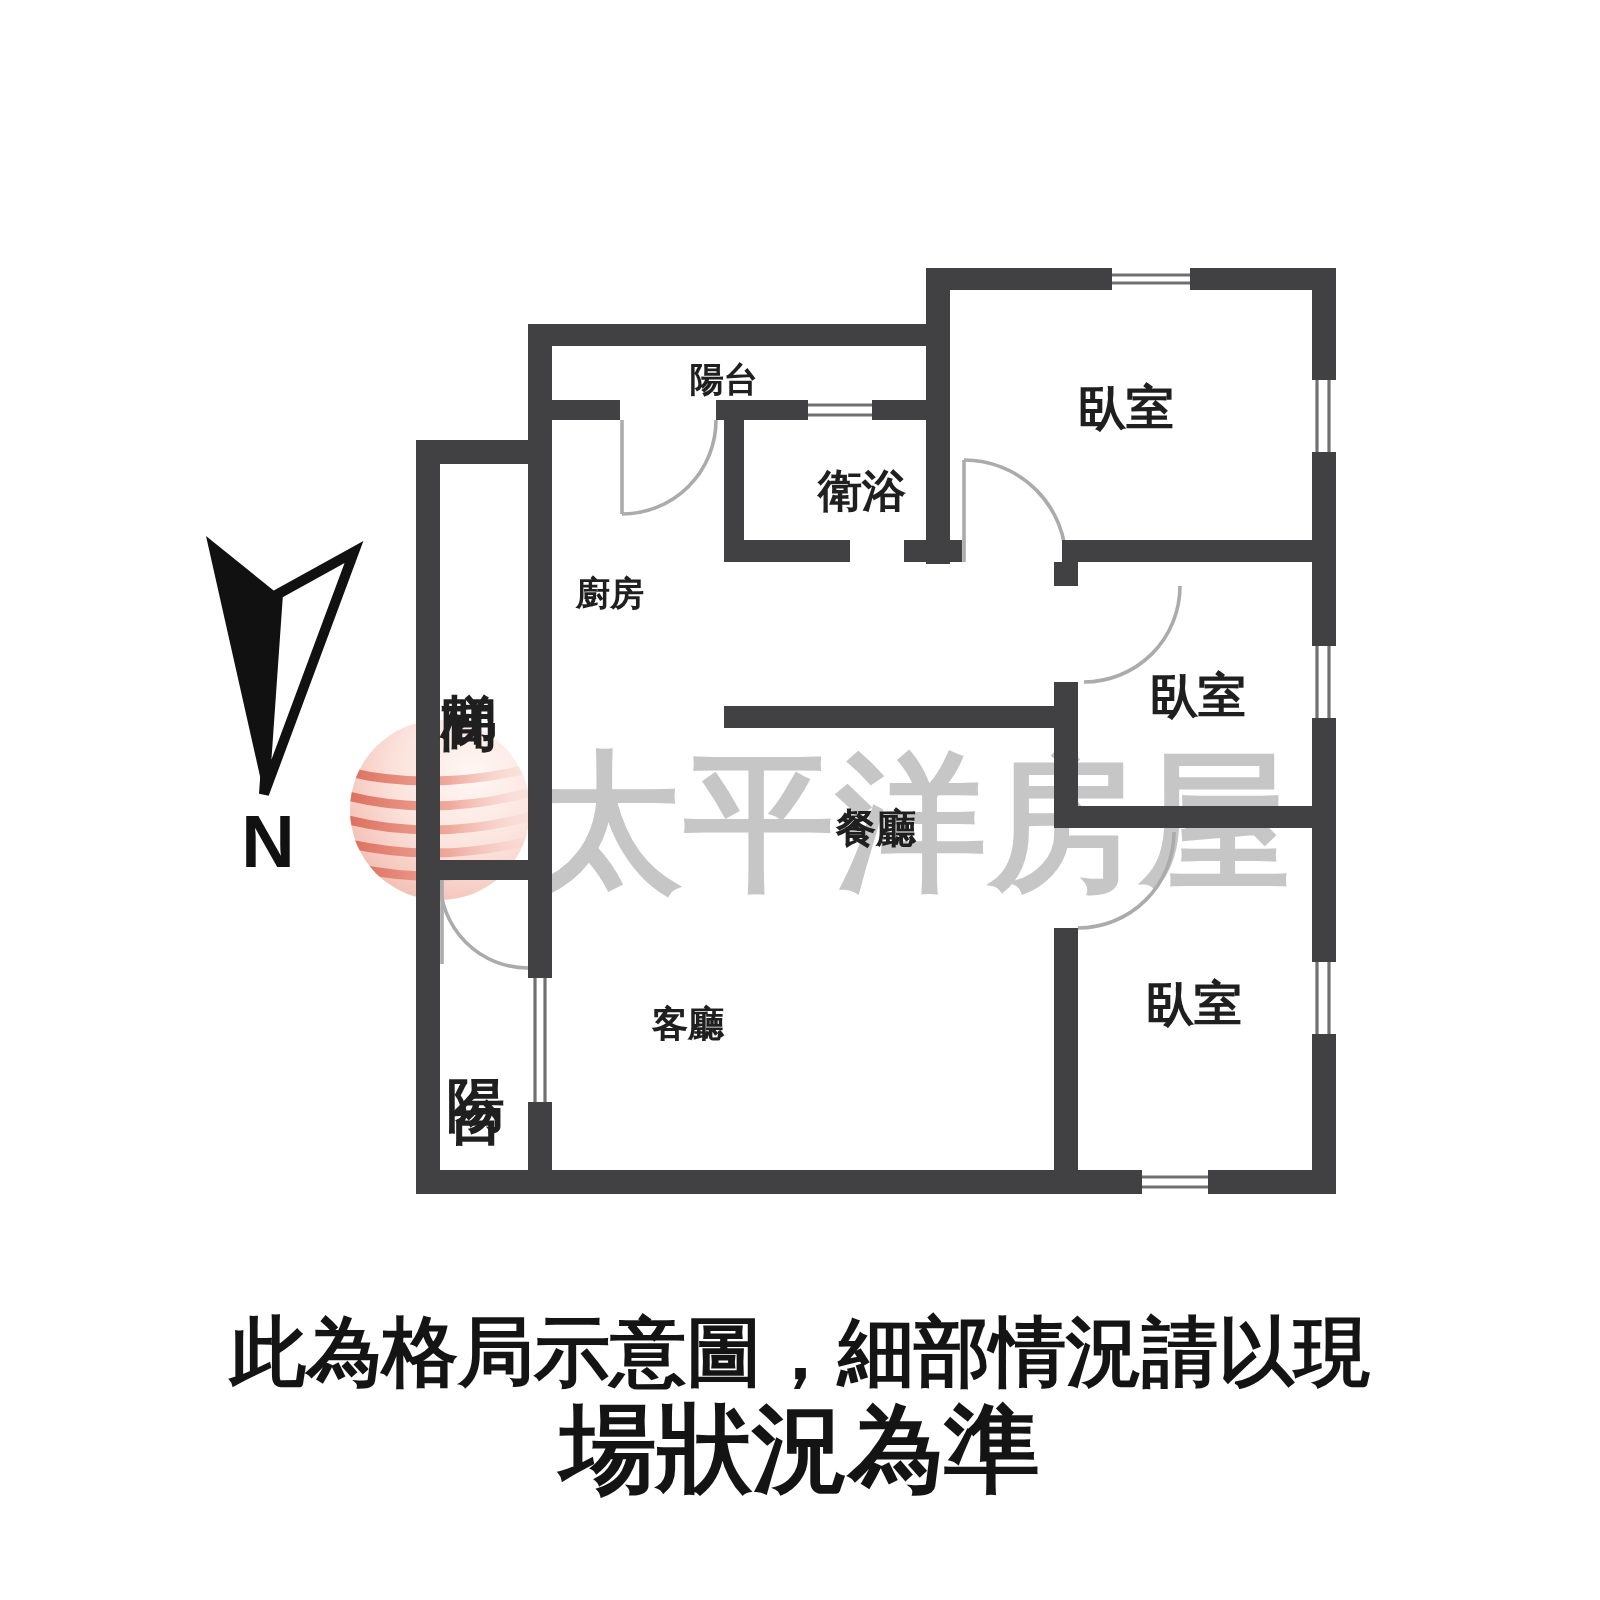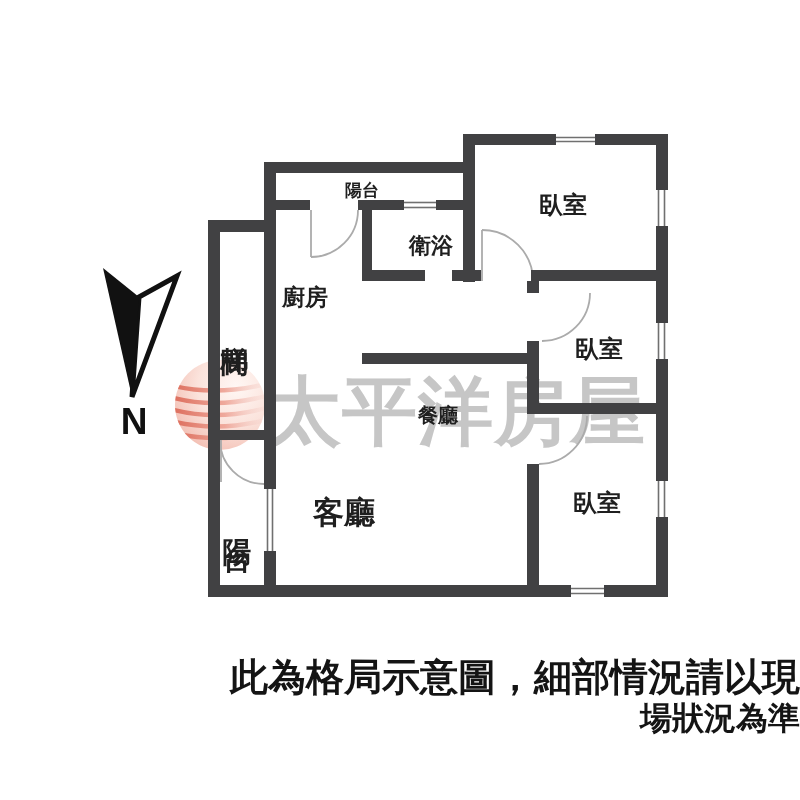--- a/index.html
+++ b/index.html
@@ -10,25 +10,25 @@
   .stage svg{position:absolute;left:0;top:0;}
   .lbl{
     position:absolute;transform:translate(-50%,-50%);
     font-weight:bold;color:#1f1f1f;white-space:nowrap;line-height:1;
   }
   .vlabel{
     writing-mode:vertical-rl;text-orientation:upright;
     letter-spacing:3px;
   }
   .caption{
-    position:absolute;left:0;right:0;text-align:right;
+    position:absolute;left:0;right:0;text-align:center;
     font-weight:bold;color:#141414;line-height:1;
   }
   .cap1{top:658px;font-size:38px;}
-  .cap2{top:702px;font-size:32px;}
+  .cap2{top:702px;font-size:48px;}
   .nletter{font-size:37px;color:#111;}
 </style>
 </head>
 <body>
 
 <div class="stage">
 
   <svg width="800" height="800" viewBox="0 0 800 800">
     <defs>
       <clipPath id="wmClip">
@@ -135,25 +135,25 @@
 
     <g>
       <polygon points="139,297 177,276 132,397" fill="#ffffff" stroke="#111111" stroke-width="5" stroke-linejoin="miter"></polygon>
       <polygon points="103,268 139,297 132,397" fill="#111111"></polygon>
     </g>
   </svg>
 
   <div class="lbl" style="left:362px;top:190px;font-size:17px;">陽台</div>
   <div class="lbl" style="left:563px;top:205px;font-size:24px;">臥室</div>
   <div class="lbl" style="left:431px;top:246px;font-size:22px;">衛浴</div>
-  <div class="lbl" style="left:305px;top:297px;font-size:23px;">廚房</div>
+  <div class="lbl" style="left:305px;top:297px;font-size:17px;">廚房</div>
   <div class="lbl" style="left:599px;top:349px;font-size:24px;">臥室</div>
   <div class="lbl" style="left:438px;top:415px;font-size:20px;">餐廳</div>
   <div class="lbl" style="left:597px;top:503px;font-size:24px;">臥室</div>
-  <div class="lbl" style="left:344px;top:512px;font-size:31px;">客廳</div>
+  <div class="lbl" style="left:344px;top:512px;font-size:18px;">客廳</div>
   <div class="lbl vlabel" style="left:234px;top:327px;font-size:28px;">梯間</div>
   <div class="lbl vlabel" style="left:237px;top:520px;font-size:29px;">陽台</div>
 
   <div class="lbl nletter" style="left:134px;top:421px;">N</div>
 
   <div class="caption cap1">此為格局示意圖，細部情況請以現</div>
   <div class="caption cap2">場狀況為準</div>
 
 </div>
 

